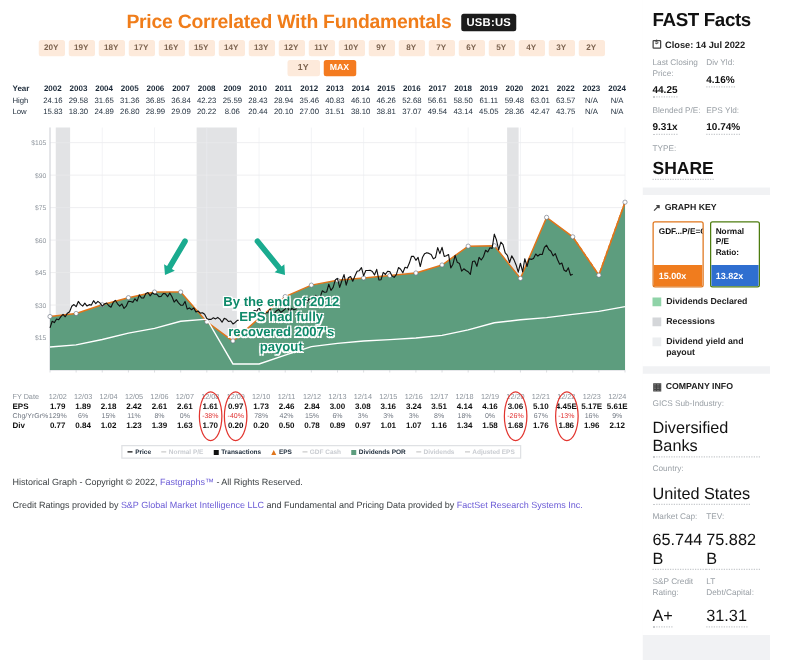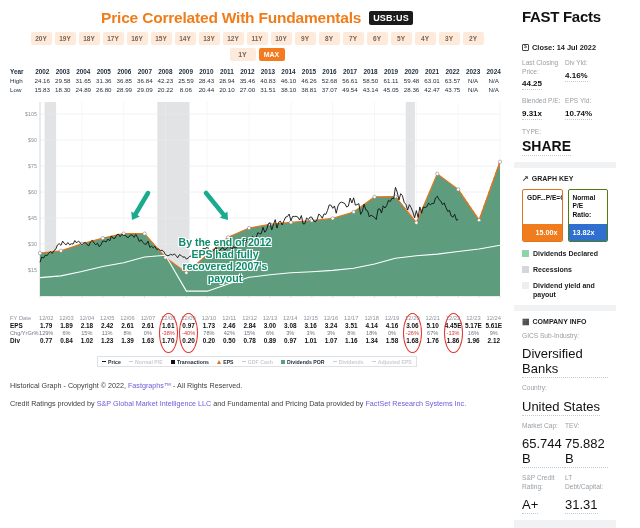--- a/index.html
+++ b/index.html
@@ -100,21 +100,21 @@
   #footer a { color: #6b5bd6; text-decoration: none; }
 
   
   #side {
     width: 126px; height: 528px; background: #f1f2f4;
     padding: 0; font-size: 7px; color: #333;
   }
   .card { background: #fff; margin: 0 0 6px 0; padding: 6px 8px; }
   .card.first { padding-top: 8px; }
   .ff-title { font-size: 15px; font-weight: bold; color: #111; letter-spacing: -0.3px; }
-  .close-row { display: flex; align-items: center; gap: 3px; margin-top: 18px; font-size: 7.4px; font-weight: bold; color: #222; text-align: center; }
+  .close-row { display: flex; align-items: center; gap: 3px; margin-top: 6px; font-size: 7.4px; font-weight: bold; color: #222; text-align: center; }
   .cal-ico {
     width: 7px; height: 7px; border: 1px solid #444; border-radius: 1px;
     display: inline-block; position: relative; flex: 0 0 auto;
   }
   .cal-ico::after { content: "$"; position: absolute; left: 1px; top: -2px; font-size: 5px; color: #444; }
 
   .kv-grid { display: flex; margin-top: 7px; }
   .kv { flex: 1; }
   .kv .k { color: #9aa0a6; font-size: 6.6px; line-height: 8.5px; }
   .kv .v {
@@ -127,21 +127,21 @@
 
   .sec-head { display: flex; align-items: center; gap: 3px; font-size: 7px; font-weight: bold; color: #222; }
   .sec-head .ico { color: #444; font-size: 8px; }
 
   .gk-box { border: 1px solid #63ab87; border-radius: 2px; margin-top: 7px; }
   .gk-box .lbl { padding: 4px 5px; font-size: 7.2px; font-weight: bold; color: #111; line-height: 9.5px; }
   .gk-box .val { background: #5d9d7e; color: #fff; font-weight: bold; font-size: 7.4px; padding: 4px 5px; }
 
   .two-box { display: flex; gap: 5px; margin-top: 6px; }
   .bx { flex: 1; border-radius: 2px; overflow: hidden; }
-  .bx.orange { border: 1px solid #e0751b; text-align: right; }
+  .bx.orange { border: 1px solid #e0751b; }
   .bx.blue { border: 1px solid #4d7c0f; }
   .bx .lbl { padding: 4px 4px; font-size: 6.6px; font-weight: bold; color: #111; line-height: 8.5px; min-height: 34px; }
   .bx.orange .val { background: #f07c1e; color: #fff; font-weight: bold; font-size: 7.2px; padding: 4px; }
   .bx.blue .val { background: #2f6fd0; color: #fff; font-weight: bold; font-size: 7.2px; padding: 4px; }
 
   .key-item { display: flex; align-items: flex-start; gap: 4px; margin-top: 7px; font-size: 7px; font-weight: bold; color: #222; line-height: 9px; }
   .key-sw { width: 7px; height: 7px; flex: 0 0 auto; margin-top: 1px; }
 
   .ci-k { color: #9aa0a6; font-size: 6.6px; margin-top: 6px; line-height: 8.5px; }
   .ci-v { font-size: 13px; font-weight: normal; color: #111; margin-top: 6px;

